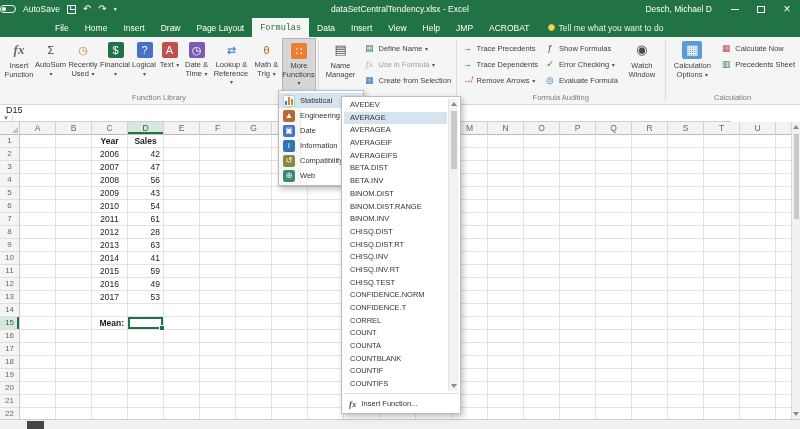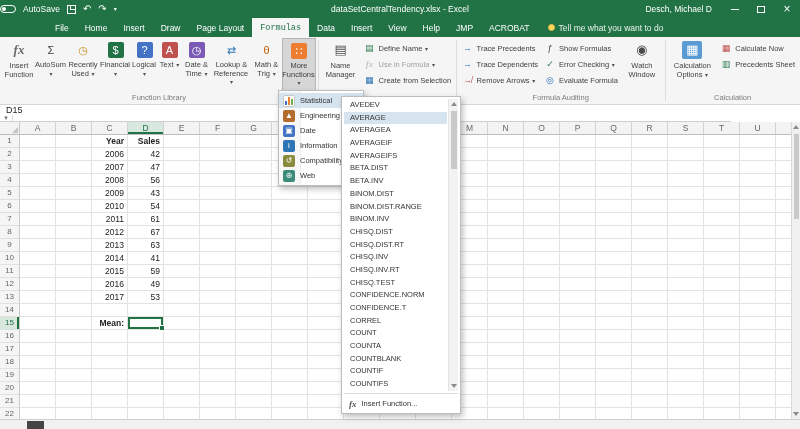--- a/index.html
+++ b/index.html
@@ -79,21 +79,21 @@
   .sheet{position:absolute;top:122px;left:0;width:800px;height:297px;overflow:hidden;background:#fff;}
   .colhdr{display:flex;height:13px;}
   .corner{width:20px;flex:0 0 20px;background:#f3f3f3;border-right:1px solid #c9c9c9;border-bottom:1px solid #bdbdbd;position:relative;}
   .corner::after{content:"";position:absolute;right:1px;bottom:1px;border-left:6px solid transparent;border-bottom:6px solid #c4c4c4;}
   .hcell{width:36px;flex:0 0 36px;background:#f3f3f3;border-right:1px solid #d2d2d2;border-bottom:1px solid #bdbdbd;text-align:center;font-size:8.5px;color:#666;line-height:13px;}
   .hcell.selcol{background:#d9e8df;color:#1d6f42;box-shadow:inset 0 -2px 0 #217346;}
   .grow{display:flex;height:13px;}
   .gnum{width:20px;flex:0 0 20px;background:#f5f5f5;border-right:1px solid #c9c9c9;border-bottom:1px solid #e0e0e0;text-align:center;font-size:8px;color:#666;line-height:12px;}
   .gnum.selrow{background:#d9e8df;color:#1d6f42;box-shadow:inset -2px 0 0 #217346;}
   .gcell{width:36px;flex:0 0 36px;border-right:1px solid #e3e3e3;border-bottom:1px solid #e3e3e3;font-size:8.5px;line-height:12px;padding:0 3px;text-align:right;position:relative;color:#222;}
-  .gcell.center{}
+  .gcell.center{text-align:center;}
   .gcell.bold{font-weight:bold;}
   .gcell.selcell{box-shadow:inset 0 0 0 2px #217346;z-index:2;}
   .gcell.selcell::after{content:"";position:absolute;right:-2px;bottom:-2px;width:4px;height:4px;background:#217346;border:1px solid #fff;}
 
   
   .vscroll{position:absolute;top:122px;right:0;width:9px;height:297px;background:#f1f1f1;border-left:1px solid #d9d9d9;z-index:5;display:flex;flex-direction:column;align-items:center;}
   .sbtn{height:10px;display:flex;align-items:center;justify-content:center;width:100%;}
   .tri-up{width:0;height:0;border-left:3px solid transparent;border-right:3px solid transparent;border-bottom:4px solid #8a8a8a;}
   .tri-down{width:0;height:0;border-left:3px solid transparent;border-right:3px solid transparent;border-top:4px solid #8a8a8a;}
   .vthumb{width:5px;height:85px;background:#c9c9c9;margin-top:2px;}
@@ -512,21 +512,21 @@
         <div class="gcell" data-name="cell-s7"></div>
         <div class="gcell" data-name="cell-t7"></div>
         <div class="gcell" data-name="cell-u7"></div>
         <div class="gcell" data-name="cell-v7"></div>
       </div>
       <div class="grow" data-name="grid-row-8">
         <div class="gnum" data-name="row-header-8">8</div>
         <div class="gcell" data-name="cell-a8"></div>
         <div class="gcell" data-name="cell-b8"></div>
         <div class="gcell center" data-name="cell-c8">2012</div>
-        <div class="gcell" data-name="cell-d8">67</div>
+        <div class="gcell" data-name="cell-d8">28</div>
         <div class="gcell" data-name="cell-e8"></div>
         <div class="gcell" data-name="cell-f8"></div>
         <div class="gcell" data-name="cell-g8"></div>
         <div class="gcell" data-name="cell-h8"></div>
         <div class="gcell" data-name="cell-i8"></div>
         <div class="gcell" data-name="cell-j8"></div>
         <div class="gcell" data-name="cell-k8"></div>
         <div class="gcell" data-name="cell-l8"></div>
         <div class="gcell" data-name="cell-m8"></div>
         <div class="gcell" data-name="cell-n8"></div>

